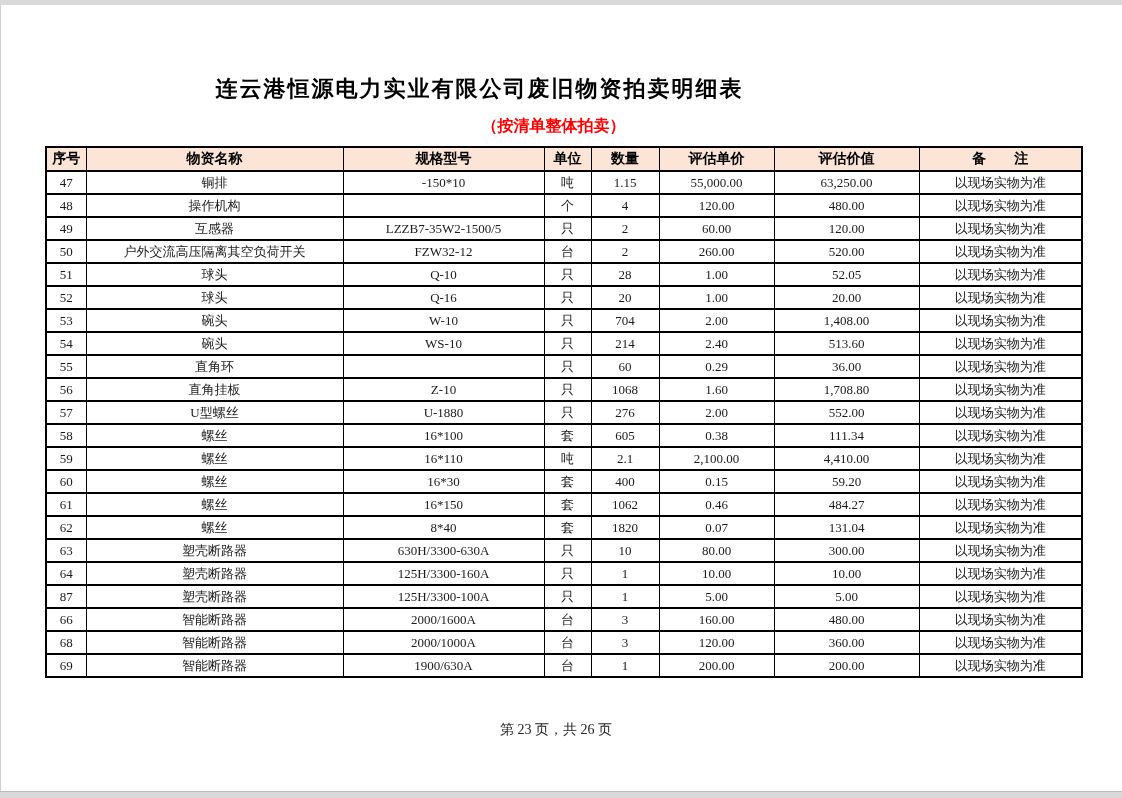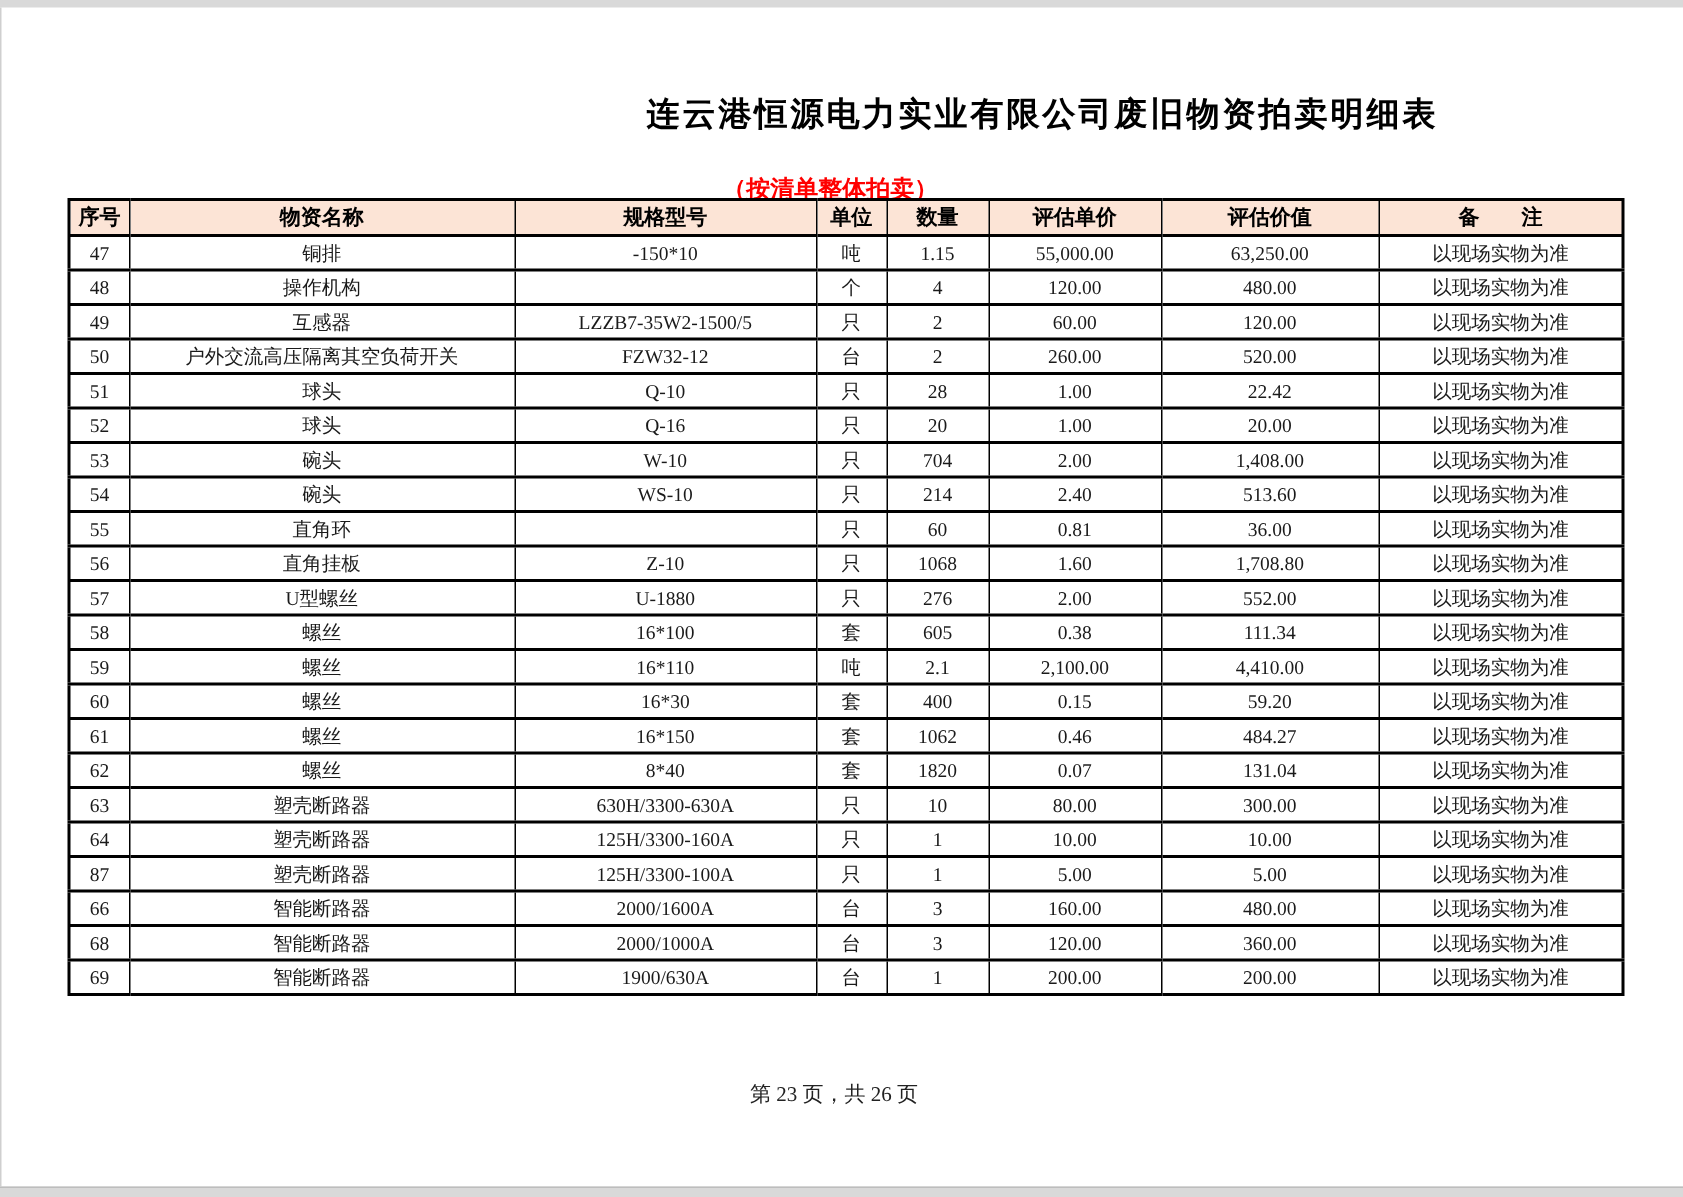--- a/index.html
+++ b/index.html
@@ -11,31 +11,31 @@
   }
   html,body{margin:0;padding:0;}
   body{
     width:1122px;height:798px;position:relative;background:#ffffff;overflow:hidden;
     font-family:"Liberation Serif","DejaVu Serif",serif;color:var(--text-color);
   }
   .edge-top{position:absolute;top:0;left:0;width:1122px;height:5px;background:var(--page-edge);}
   .edge-bottom{position:absolute;top:791px;left:0;width:1122px;height:7px;background:var(--page-edge);border-top:1px solid #bdbdbd;}
   .edge-left{position:absolute;top:5px;left:0;width:1px;height:786px;background:#cfcfcf;}
   .doc-title{
-    position:absolute;top:64px;left:0;width:959px;margin:0;text-align:right;
+    position:absolute;top:76px;left:0;width:959px;margin:0;text-align:center;
     font-family:"DejaVu Sans","Liberation Sans",sans-serif;
     font-size:22px;font-weight:bold;letter-spacing:2px;line-height:26px;color:#000;
   }
   .doc-subtitle{
     position:absolute;top:116px;left:0;width:1107px;text-align:center;
     font-family:"DejaVu Sans","Liberation Sans",sans-serif;
     font-size:16px;font-weight:bold;color:var(--subtitle-color);line-height:20px;
   }
   table.main-table{
-    position:absolute;left:45px;top:132px;width:1036px;
+    position:absolute;left:45px;top:146px;width:1036px;
     border-collapse:collapse;table-layout:fixed;
     border:2px solid var(--border-color);
   }
   col:nth-child(1){width:40px;}
   col:nth-child(2){width:257px;}
   col:nth-child(3){width:201px;}
   col:nth-child(4){width:47px;}
   col:nth-child(5){width:68px;}
   col:nth-child(6){width:115px;}
   col:nth-child(7){width:145px;}
@@ -134,21 +134,21 @@
         <td>520.00</td>
         <td>以现场实物为准</td>
       </tr>
       <tr>
         <td>51</td>
         <td>球头</td>
         <td>Q-10</td>
         <td>只</td>
         <td>28</td>
         <td>1.00</td>
-        <td>22.42</td>
+        <td>52.05</td>
         <td>以现场实物为准</td>
       </tr>
       <tr>
         <td>52</td>
         <td>球头</td>
         <td>Q-16</td>
         <td>只</td>
         <td>20</td>
         <td>1.00</td>
         <td>20.00</td>
@@ -173,21 +173,21 @@
         <td>2.40</td>
         <td>513.60</td>
         <td>以现场实物为准</td>
       </tr>
       <tr>
         <td>55</td>
         <td>直角环</td>
         <td></td>
         <td>只</td>
         <td>60</td>
-        <td>0.81</td>
+        <td>0.29</td>
         <td>36.00</td>
         <td>以现场实物为准</td>
       </tr>
       <tr>
         <td>56</td>
         <td>直角挂板</td>
         <td>Z-10</td>
         <td>只</td>
         <td>1068</td>
         <td>1.60</td>

